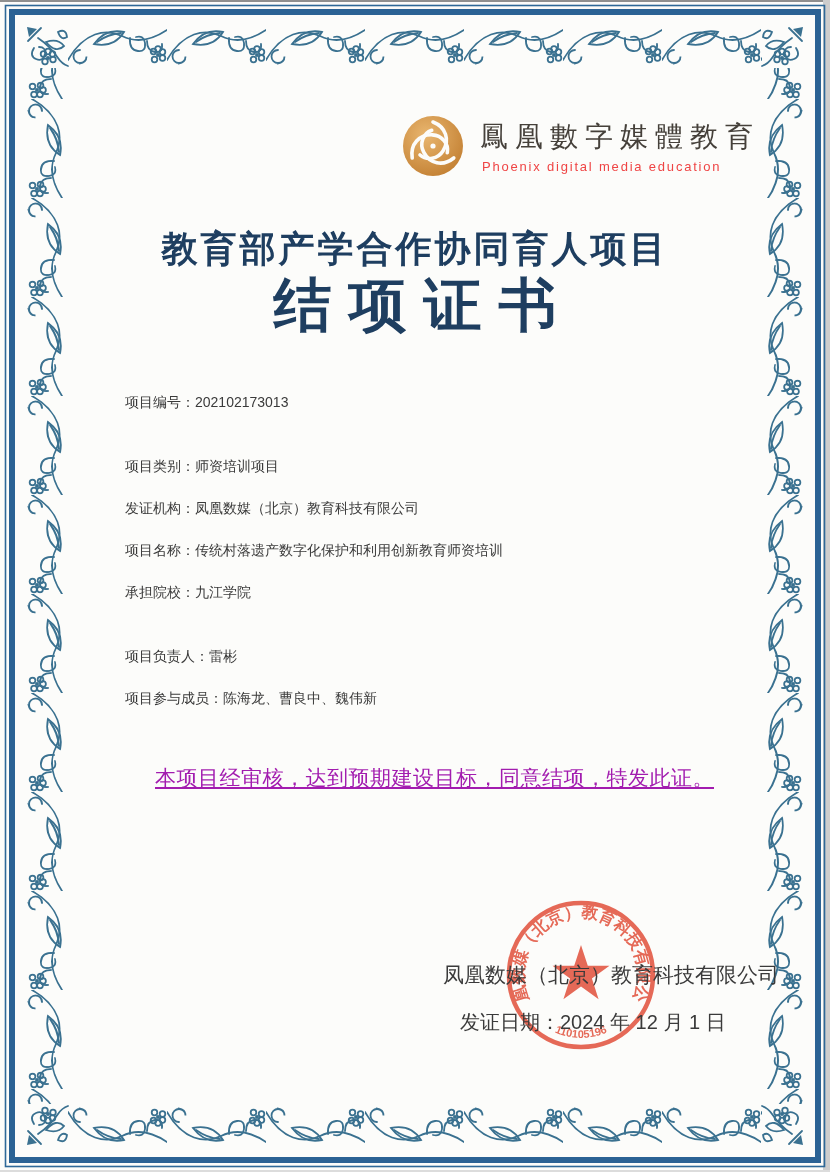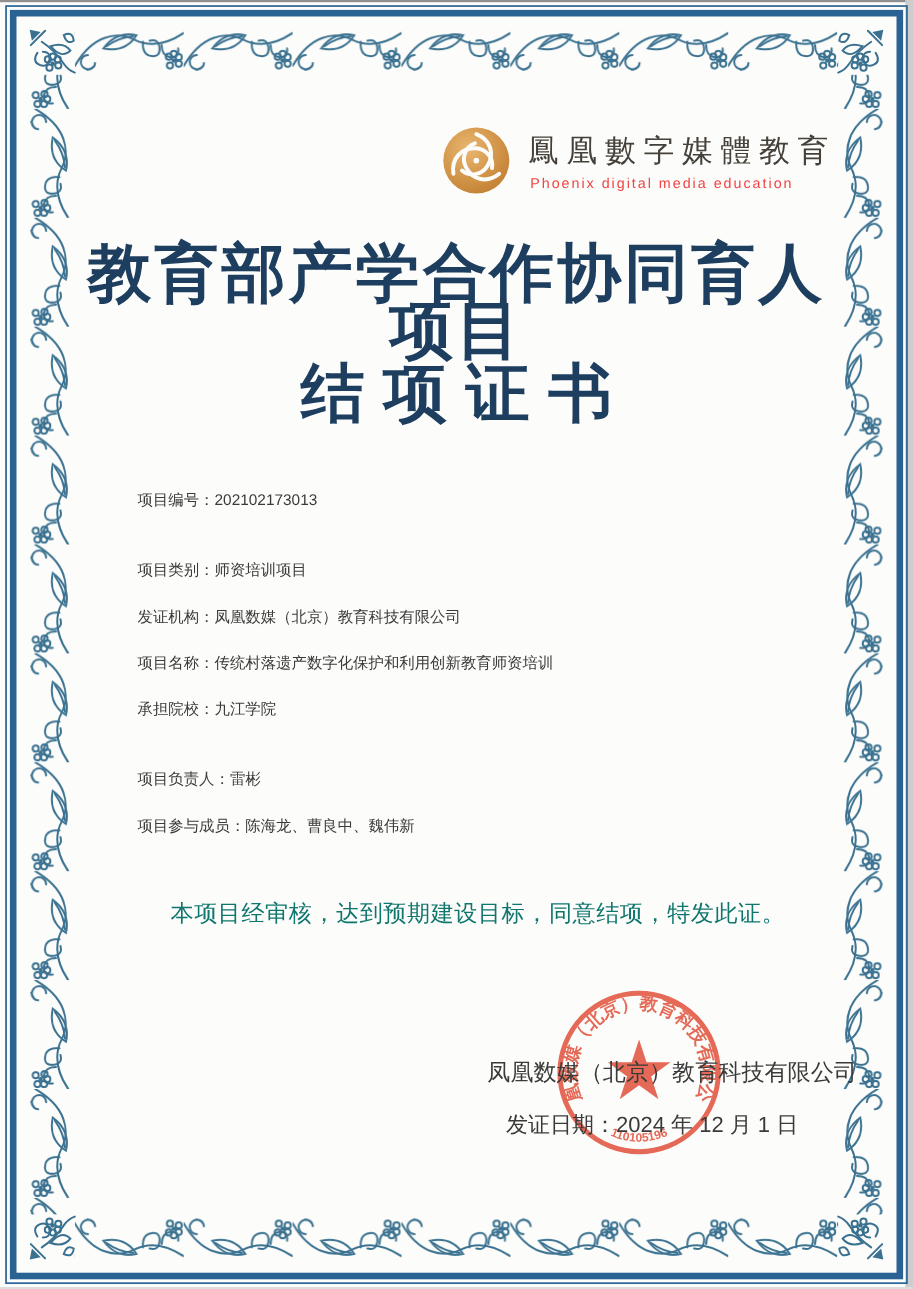--- a/index.html
+++ b/index.html
@@ -23,38 +23,39 @@
     letter-spacing:7px; white-space:nowrap;
   }
   .logo-title-en {
     font-size:13px; color:#ef4444; letter-spacing:1.8px; margin-top:3px; padding-left:2px;
     white-space:nowrap;
   }
 
   .program-title {
     margin-top:44px; text-align:center;
     font-family:"DejaVu Serif", serif; font-weight:900;
-    font-size:58px; letter-spacing:3px; color:#1e3e60; line-height:52px;
+    font-size:36px; letter-spacing:3px; color:#1e3e60; line-height:52px;
   }
   .certificate-title {
     text-align:center;
     font-family:"DejaVu Serif", serif; font-weight:900;
     font-size:58px; letter-spacing:17px; text-indent:17px;
     color:#1e3e60; line-height:62px;
   }
 
   .fields { margin:58px 0 0 55px; font-size:14px; }
   .field-row { height:22px; margin-bottom:20px; white-space:nowrap; }
   .field-row.gap-before { margin-top:42px; }
   .field-label { color:#3a3a3a; }
   .field-value { color:#3a3a3a; }
 
   .statement {
-    margin:52px 0 0 85px; font-size:21px; color:#0f766e; letter-spacing:0.5px;
+    margin:52px 0 0 85px; font-size:21px; color:#a21caf; letter-spacing:0.5px;
     white-space:nowrap;
+    text-decoration:underline;
   }
 
   .issuer-line { position:absolute; left:443px; top:961px; font-size:21px; color:#3a3a3a; white-space:nowrap; }
   .date-line   { position:absolute; left:460px; top:1009px; font-size:20px; color:#3a3a3a; white-space:nowrap; }
   .stamp-svg   { position:absolute; left:503px; top:897px; }
 </style>
 </head>
 <body>
 
 <div class="page">

